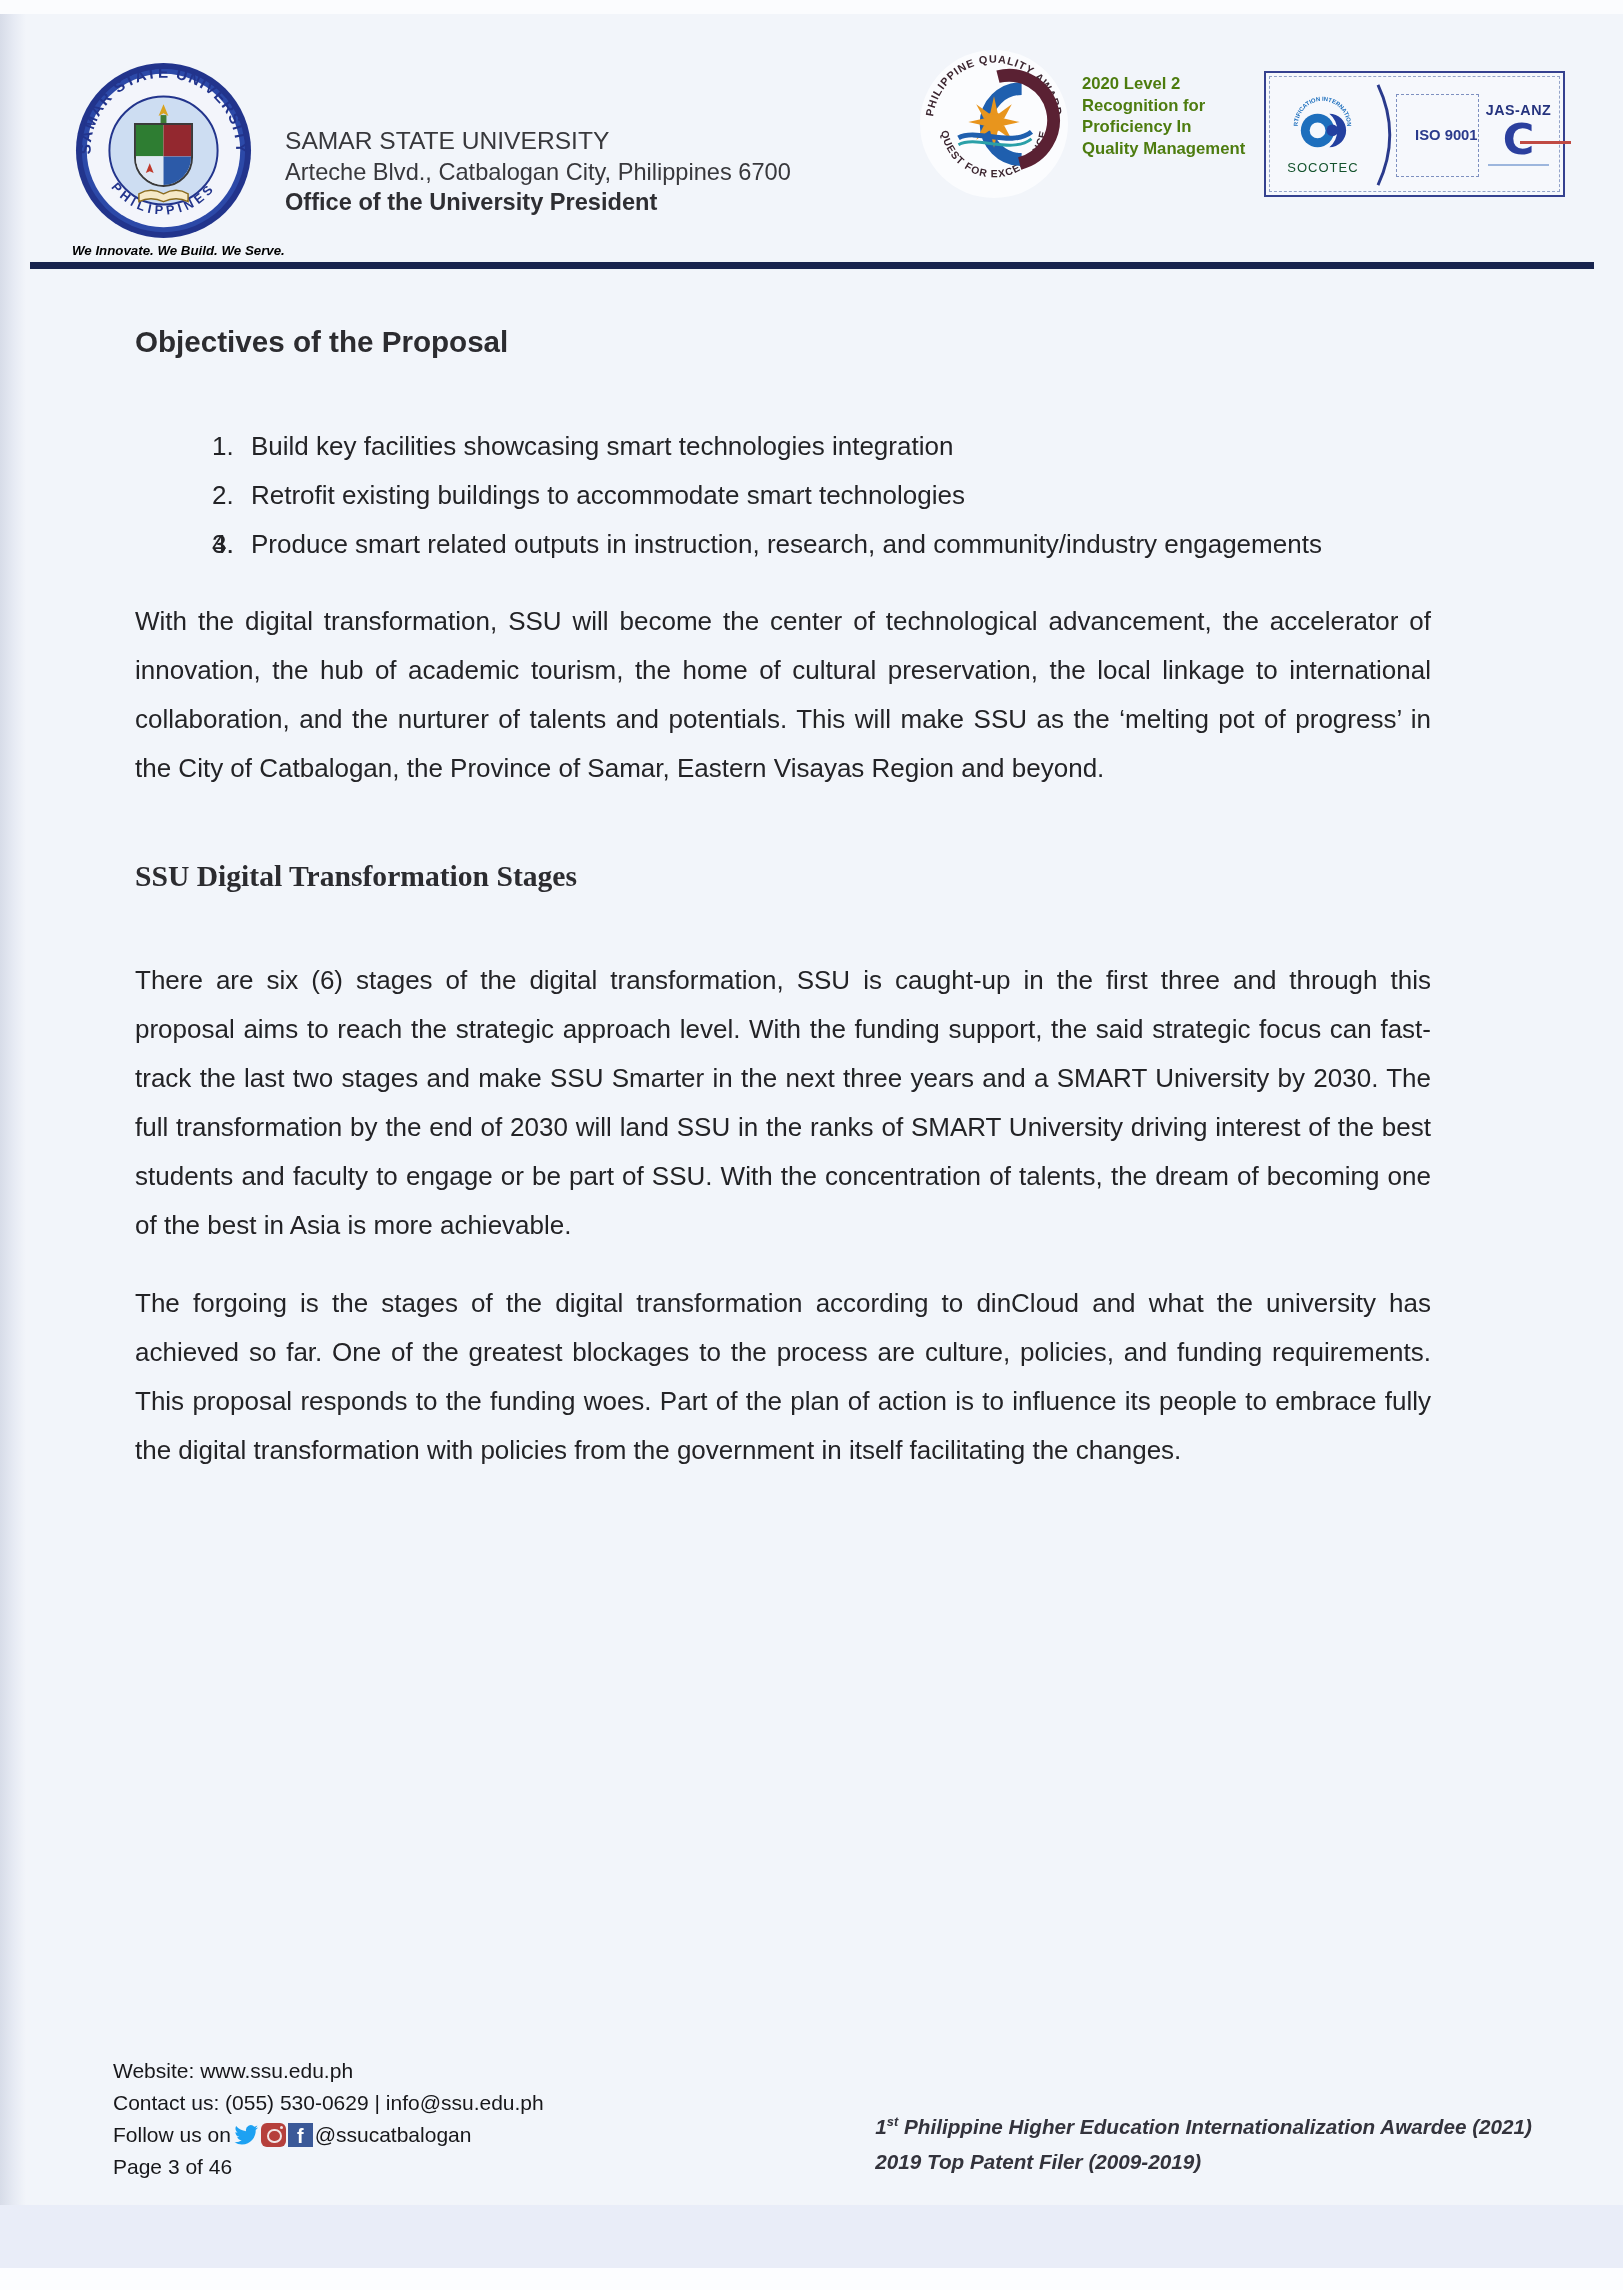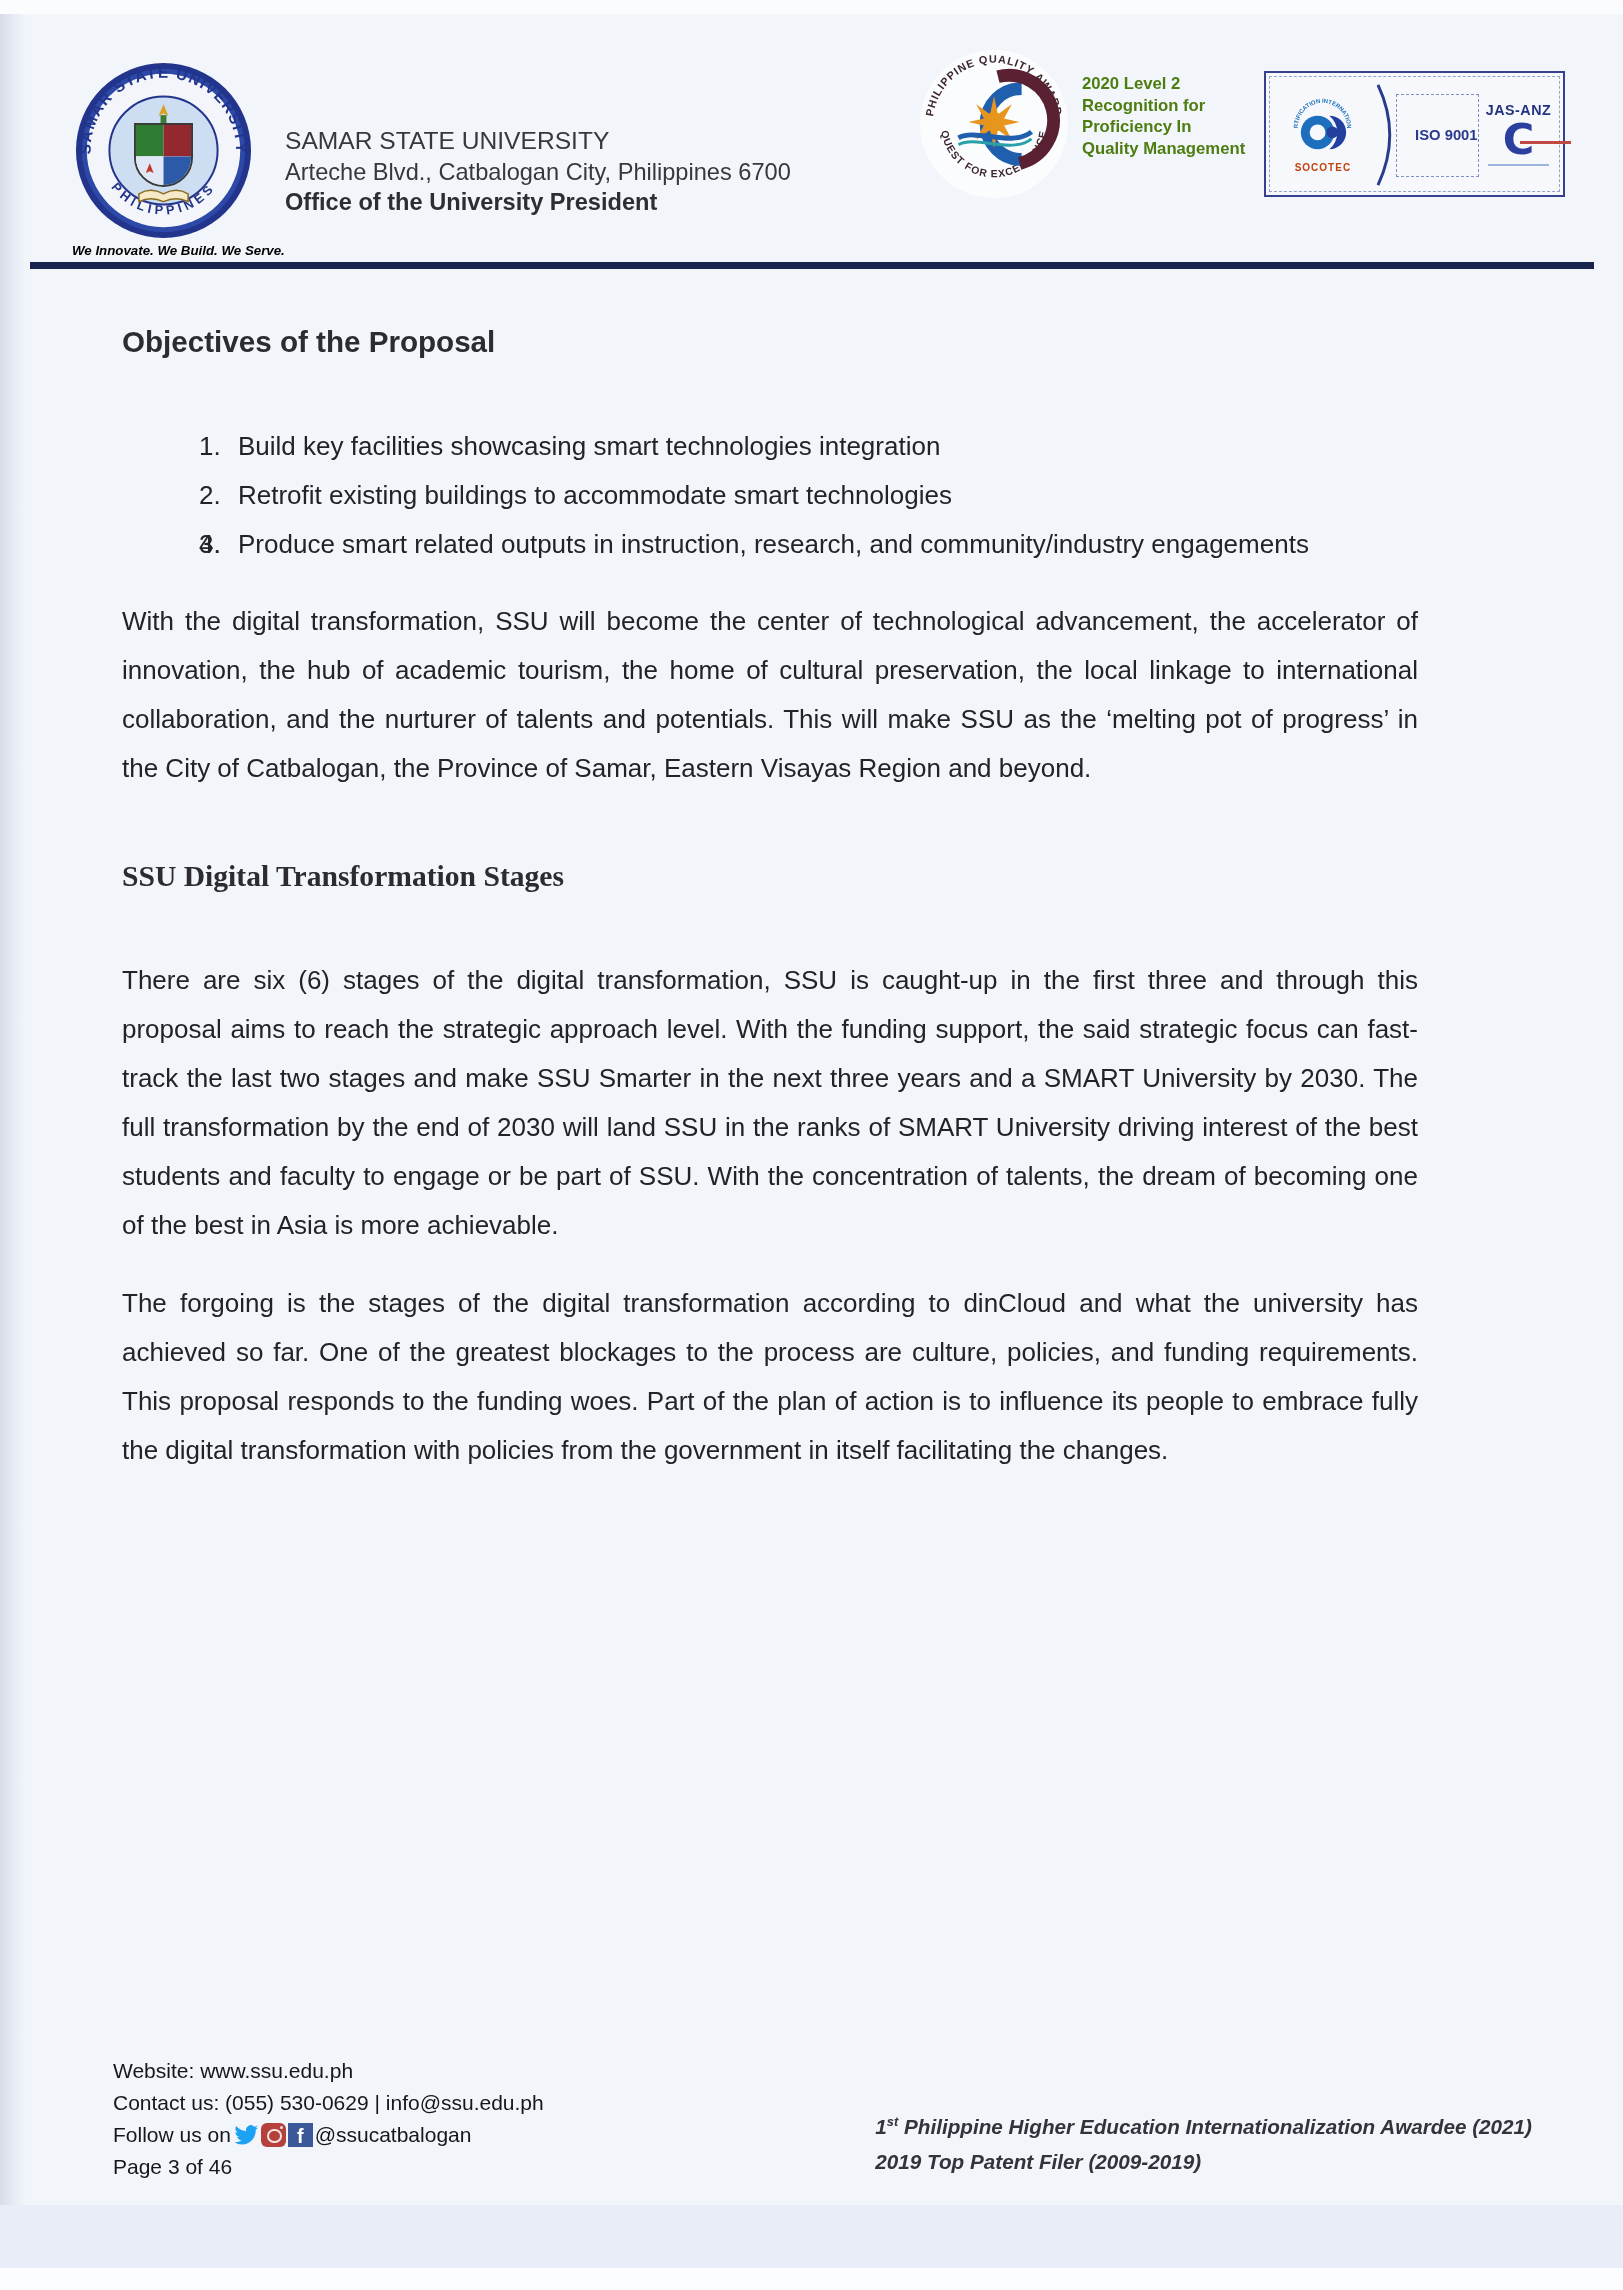--- a/index.html
+++ b/index.html
@@ -33,37 +33,37 @@
   .pqa-logo{position:absolute;left:919px;top:49px;width:150px;height:150px;}
   .pqa-text{position:absolute;left:1082px;top:73px;font-size:16.7px;font-weight:bold;
     line-height:21.7px;color:#4d7c0f;}
 
   .cert-badge{position:absolute;left:1264px;top:71px;width:301px;height:126px;
     border:2px solid #35418f;background:#f6f8fc;box-sizing:border-box;}
   .cert-badge::before{content:"";position:absolute;inset:3px;border:1px dashed #93a3c9;pointer-events:none;}
   .cert-inner{position:absolute;inset:5.9px;display:flex;align-items:center;}
   .ci-col{width:102px;text-align:center;}
   .ci-circle{display:block;margin:0 auto;}
-  .socotec-label{font-size:10px;font-weight:bold;color:#c2410c;letter-spacing:1px;margin-top:2px;}
+  .socotec-label{font-size:13px;font-weight:normal;color:#14532d;letter-spacing:1px;margin-top:2px;}
   .iso-col{width:106px;position:relative;height:100%;}
   .iso-bracket{position:absolute;left:2px;top:3.9px;}
   .iso-box{position:absolute;left:21.7px;top:15px;width:81px;height:81px;border:1px dashed #7e90c0;
     display:flex;align-items:center;justify-content:flex-end;}
   .iso-label{font-size:14.8px;font-weight:bold;color:#2a3a8c;}
   .jas-col{flex:1;text-align:center;position:relative;}
   .jas-label{font-size:14.3px;font-weight:bold;color:#25337e;letter-spacing:0.5px;}
   .jas-c{position:relative;display:inline-block;font-size:43px;line-height:43px;font-weight:bold;color:#2b3f9e;
     font-family:"DejaVu Sans", sans-serif;}
   .jas-c::after{content:"";position:absolute;left:17.7px;top:23.6px;width:51px;height:3px;background:#c04a43;}
   .jas-subline{width:61px;height:2px;background:#9db6dd;margin:3.9px auto 0;}
 
   .header-rule{position:absolute;left:29.6px;top:262px;width:1564px;height:6.9px;background:#18244e;}
 
   
-  .content{position:absolute;left:122px;top:325px;width:1296px;}
+  .content{position:absolute;left:135px;top:325px;width:1296px;}
   h1,h2{font-size:29.6px;font-weight:bold;color:#2c2c30;margin:0;}
   h1{margin-bottom:63px;}
   h2{margin:67px 0 63px;font-family:Liberation Serif, serif;}
   .para{font-size:26px;line-height:49px;text-align:justify;margin:0 0 29.6px;color:#232326;}
   ol.obj-list{list-style:none;margin:3.9px 0 27.6px;padding:0;}
   ol.obj-list li{position:relative;padding-left:116px;font-size:26px;line-height:49px;text-align:justify;color:#232326;}
   ol.obj-list .num{position:absolute;left:77px;top:0;}
 
   
   .footer-left{position:absolute;left:113px;top:2055px;font-size:21px;line-height:32px;color:#17171a;}

